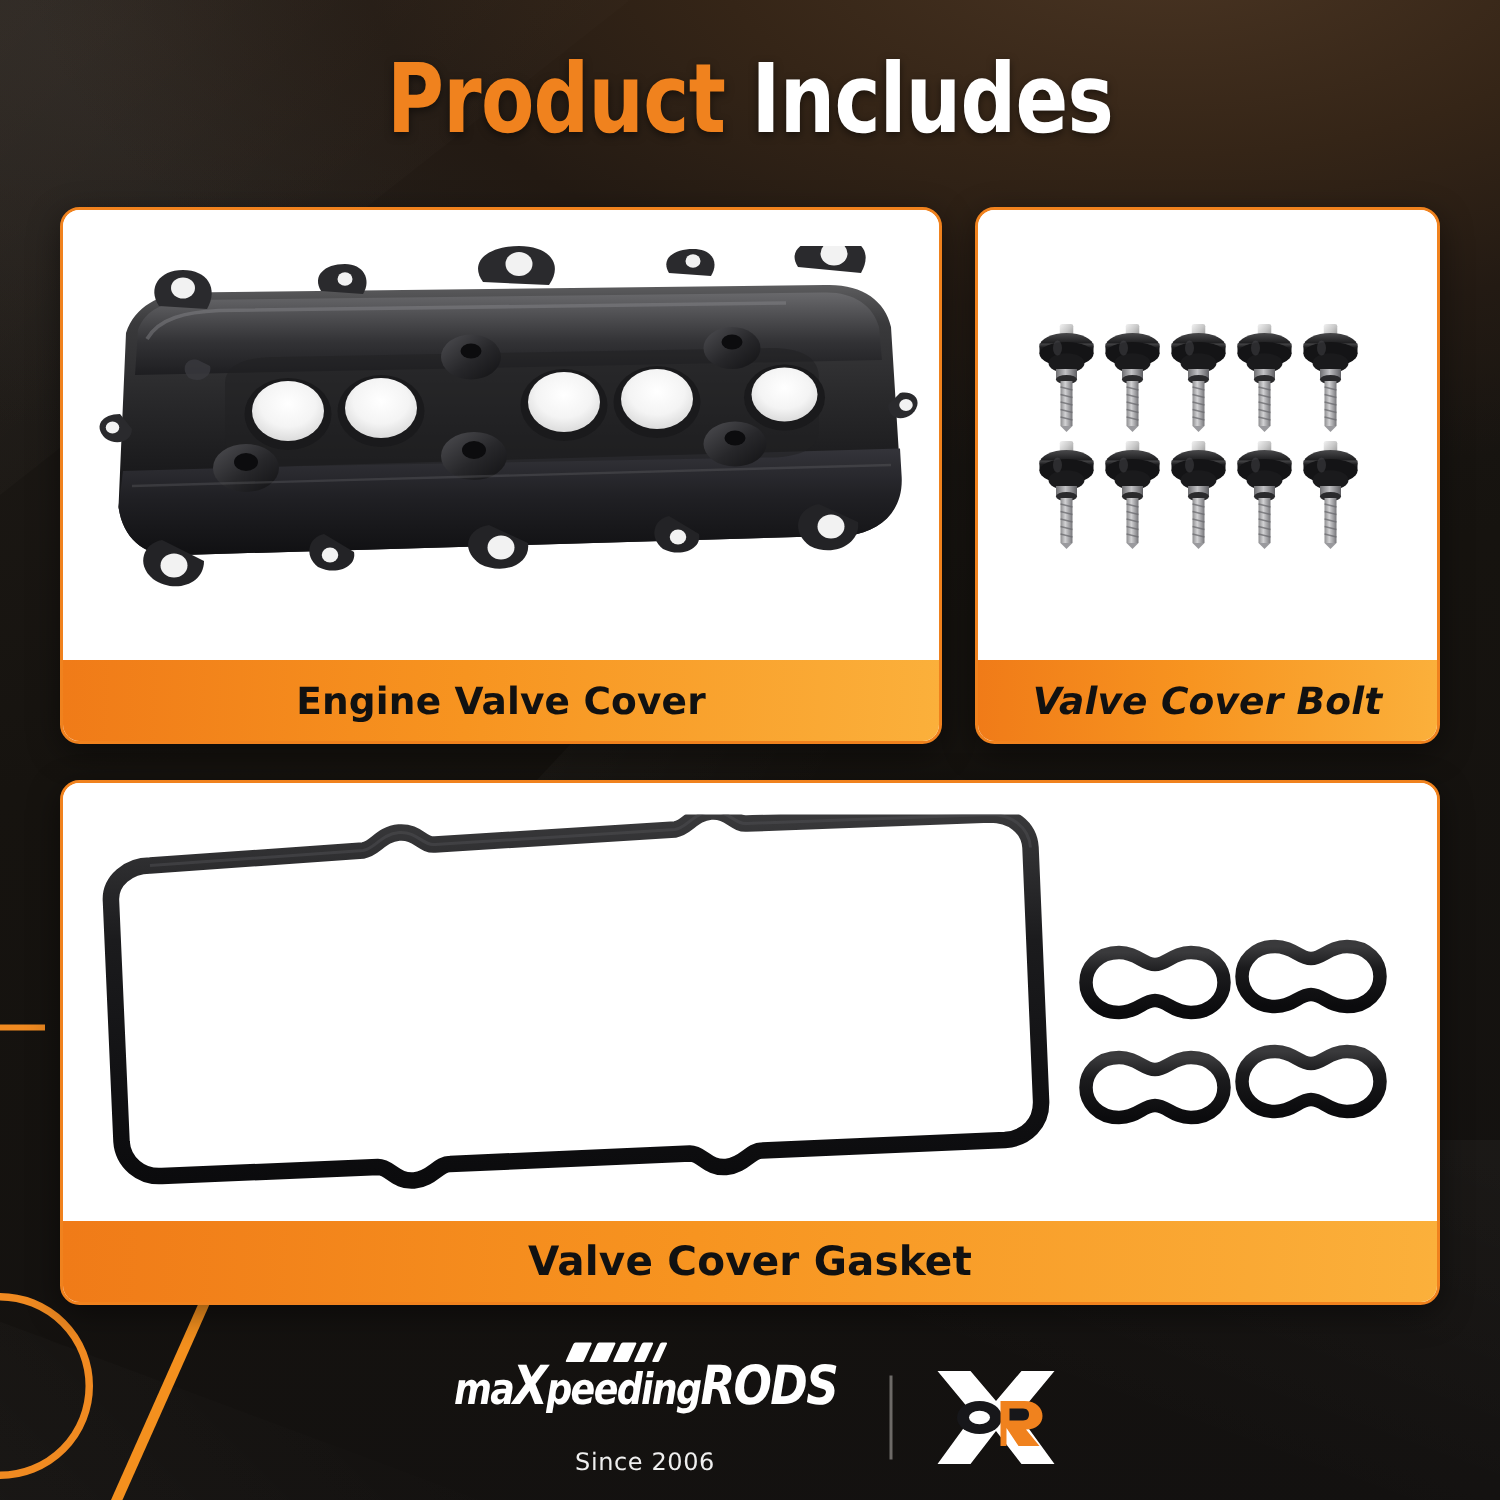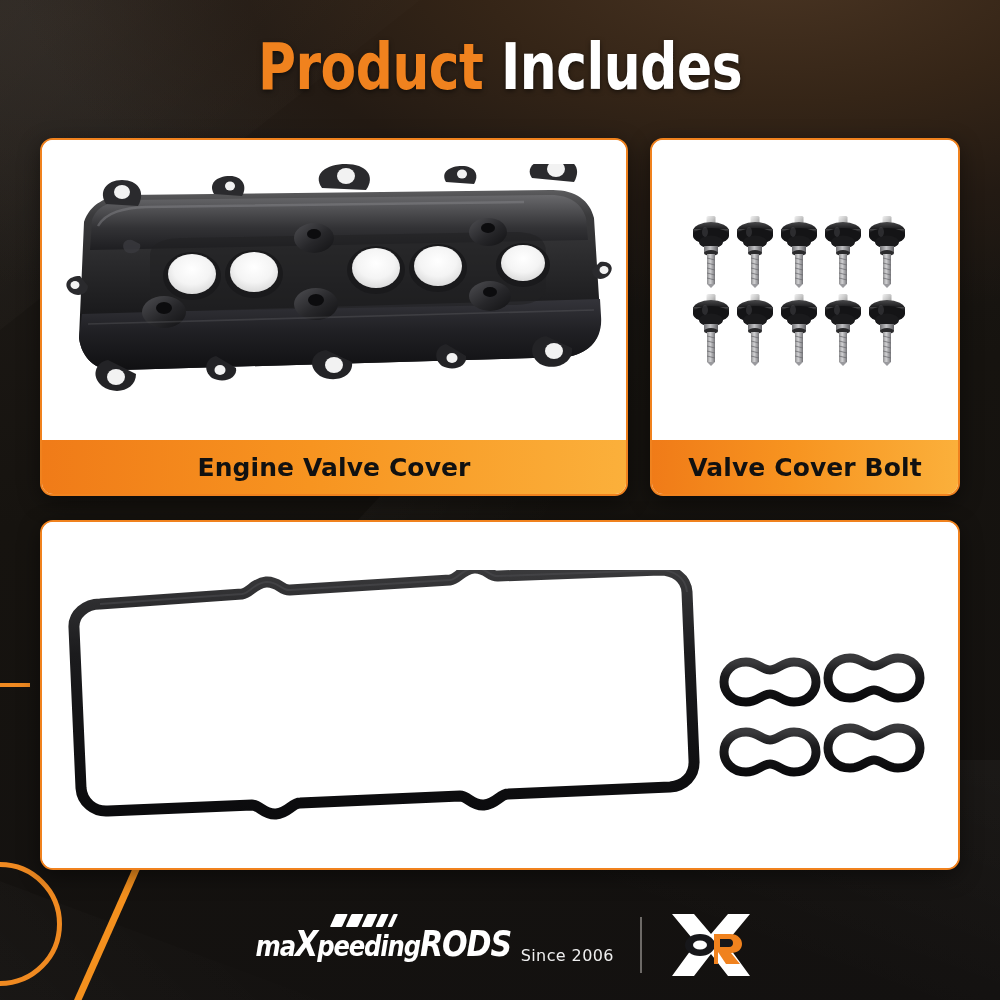--- a/index.html
+++ b/index.html
@@ -79,30 +79,30 @@
   }
   .card-caption {
     height:54px; flex:none;
     background:linear-gradient(92deg,#F07B18 0%,#F79420 46%,#FBB03B 100%);
     display:flex; align-items:center; justify-content:center;
     color:#111; font-size:25px; font-weight:bold;
     letter-spacing:.1px;
     font-family:"DejaVu Sans","Liberation Sans",sans-serif;
   }
   #card-cover  { left:40px;  top:138px; width:588px; height:358px; }
-  #card-bolt   { left:650px; top:138px; width:310px; height:358px; }
+  #card-bolt   { left:650px; top:138px; width:310px; height:358px;font-style:italic; }
   #card-gasket { left:40px;  top:520px; width:920px; height:350px; }
   #card-gasket .card-caption { font-size:27px; }
 
   
   .footer {
     position:absolute; left:0; right:0; bottom:0; height:110px; z-index:5;
     display:flex; align-items:center; justify-content:center; gap:26px;
   }
-  .brand { display:flex; flex-direction:row; align-items:center; }
+  .brand { display:flex; flex-direction:column; align-items:center; }
   .brand-word {
     position:relative;
     font-size:36px; font-weight:bold; font-style:italic; color:#fff;
     letter-spacing:-1.2px; line-height:38px;
     font-family:"DejaVu Sans Condensed","Liberation Sans Narrow","Liberation Sans",sans-serif;
     transform:scaleX(.93); white-space:nowrap;
   }
   .brand-word .small { font-size:29px; }
   .streaks { position:absolute; right:118px; top:-11px; width:74px; height:15px; }
   .streaks i {
@@ -364,20 +364,21 @@
                  C698 202 702 194 710 194 C718 194 722 202 734 202
                  C748 202 756 192 756 182 C756 172 748 162 734 162
                  C722 162 718 170 710 170 C702 170 698 162 686 162 Z"></path>
         <path d="M790 158 C776 158 768 168 768 178 C768 188 776 198 790 198
                  C802 198 806 190 814 190 C822 190 826 198 838 198
                  C852 198 860 188 860 178 C860 168 852 158 838 158
                  C826 158 822 166 814 166 C806 166 802 158 790 158 Z"></path>
       </g>
     </svg>
   </div>
+  <div class="card-caption">Valve Cover Gasket</div>
 </div>
 
 <div class="footer">
   <div class="brand">
     <div class="brand-word">
       <span class="small">ma</span><span>X</span><span class="small">peeding</span><span>RODS</span>
       <span class="streaks">
         <i style="left:0;width:13px;"></i>
         <i style="left:17px;width:13px;"></i>
         <i style="left:34px;width:11px;"></i>

